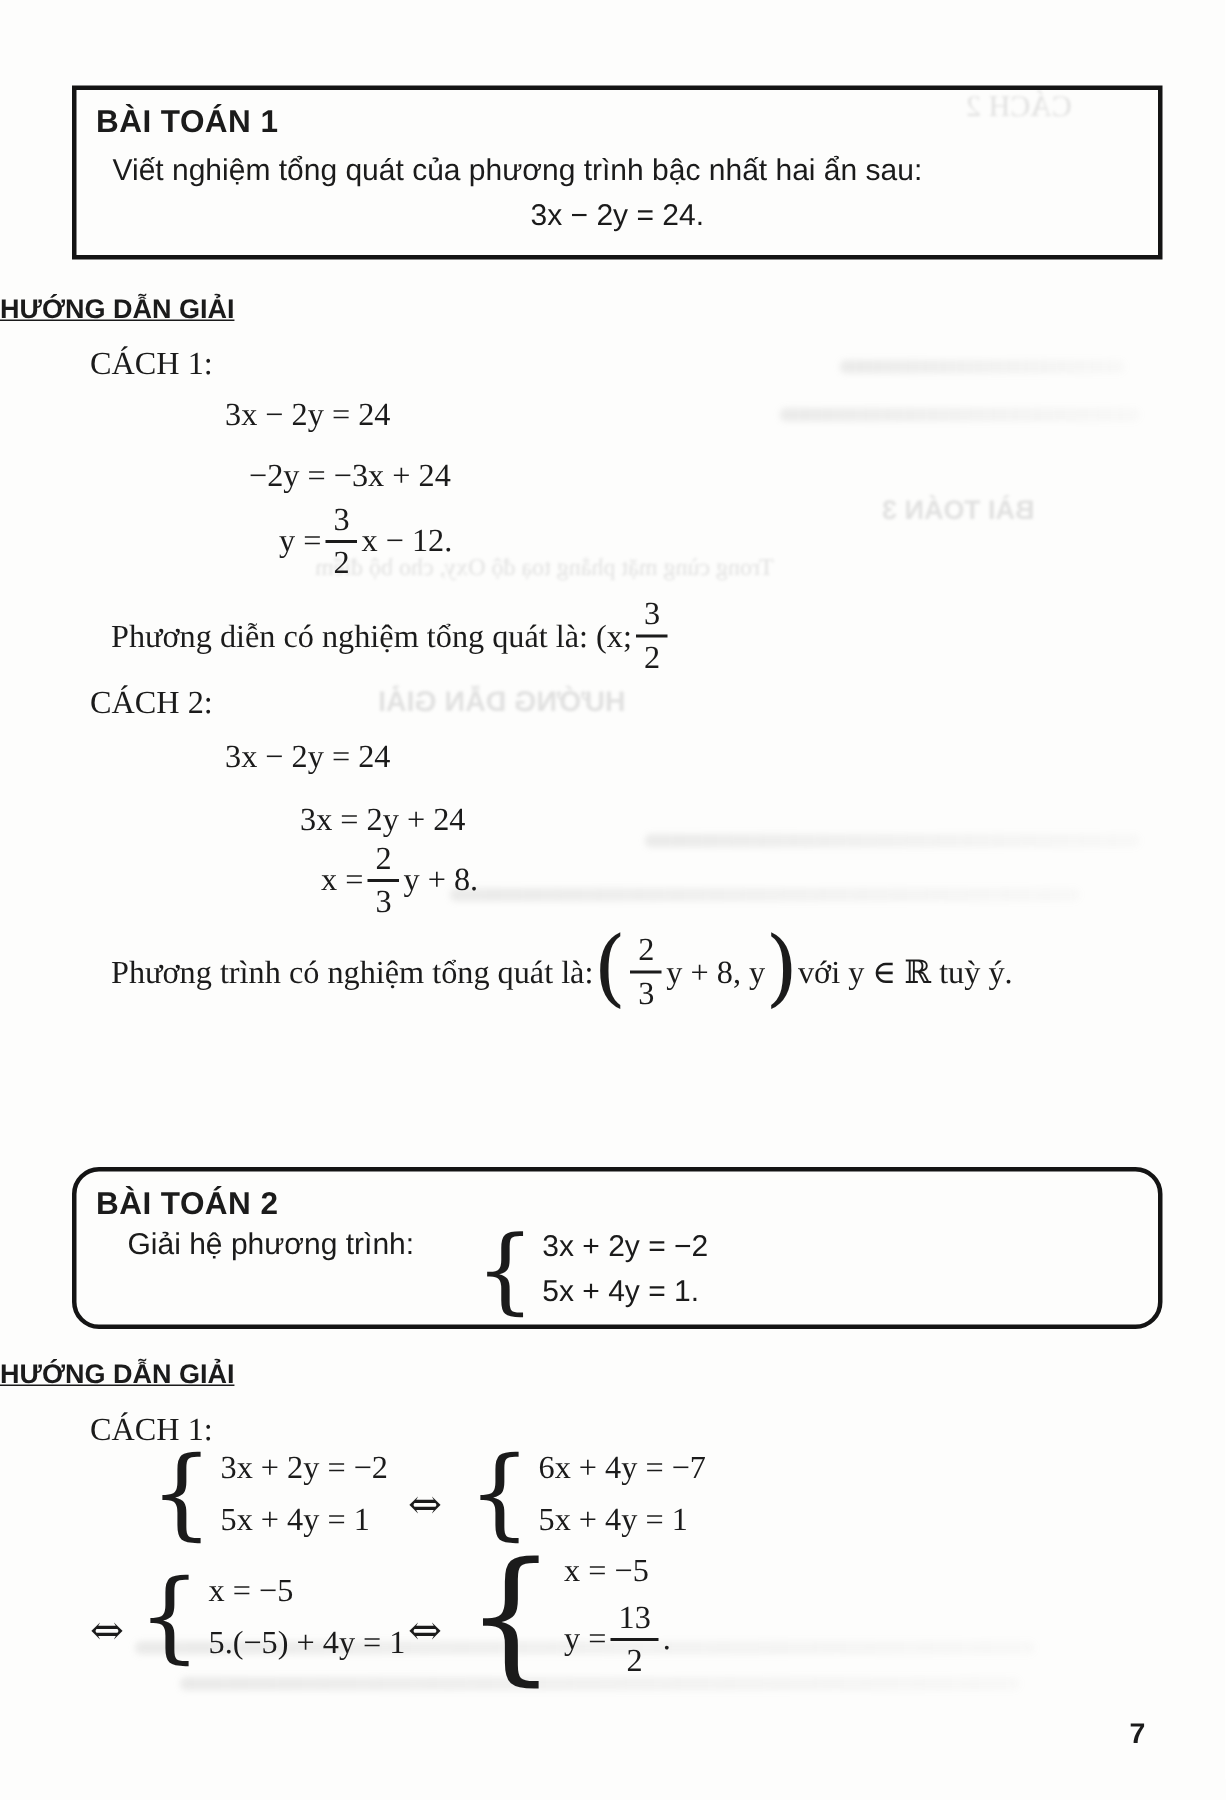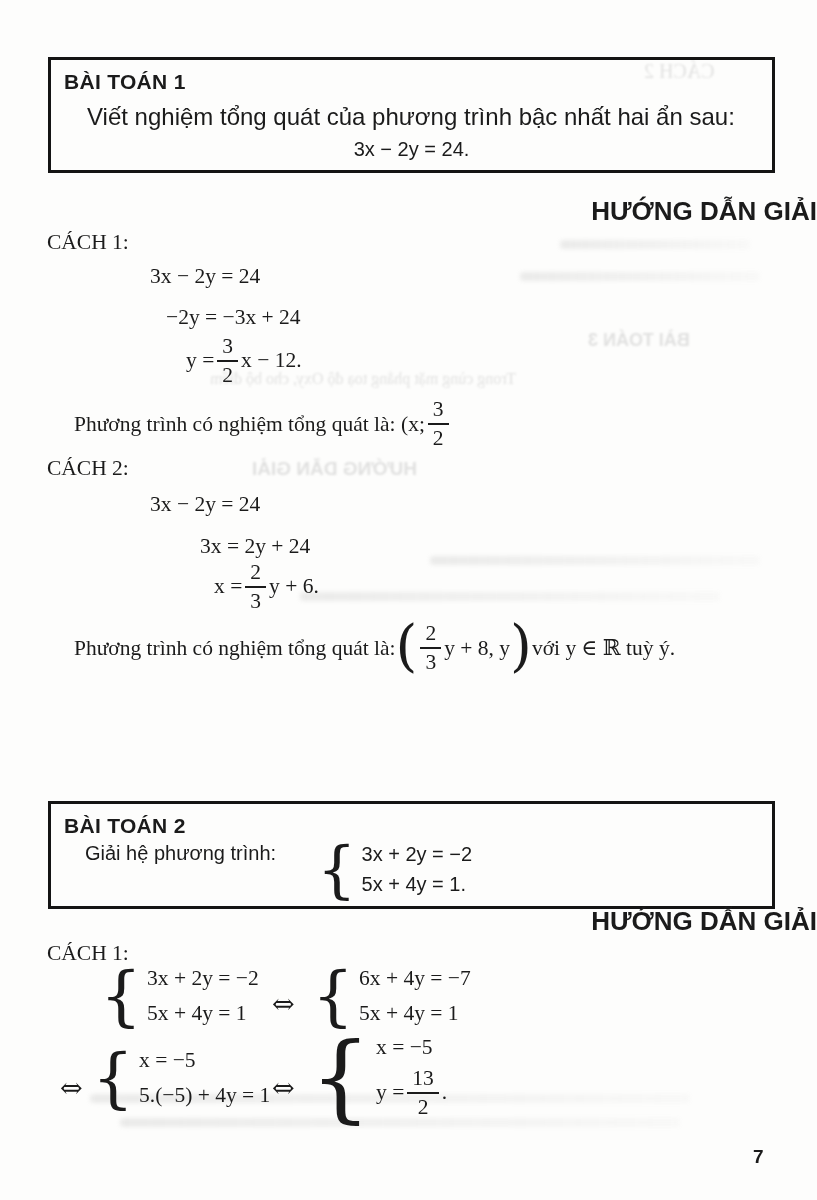--- a/index.html
+++ b/index.html
@@ -9,34 +9,34 @@
   
   .ghost{position:absolute;color:#8f8f8f;opacity:.26;filter:blur(1.2px);
          transform:scaleX(-1);white-space:nowrap;}
   .ghost.sansb{font-family:"Liberation Sans","DejaVu Sans",sans-serif;font-weight:700;}
   .streak{position:absolute;height:9px;border-radius:4px;filter:blur(2.2px);
           background:linear-gradient(90deg,rgba(140,140,140,.16),rgba(140,140,140,.04));}
 
   
   .pbox{position:absolute;left:48px;width:721px;border:3px solid #141414;background:transparent;}
   #box1{top:57px;height:110px;}
-  #box2{top:801px;height:102px;}
+  #box2{top:778px;height:102px;border-radius:18px;}
   .box-title{font-family:"Liberation Sans","DejaVu Sans",sans-serif;font-weight:700;
              font-size:21px;margin:10px 6px 0 13px;letter-spacing:.3px;}
   .sans{font-family:"Liberation Sans","DejaVu Sans",sans-serif;}
-  #box1 .box-prompt{font-size:24px;margin:9px 0 0 36px;}
+  #box1 .box-prompt{font-size:20px;margin:9px 0 0 24px;}
   #box1 .box-eq{font-size:20px;text-align:center;margin-top:7px;}
   #box2 .box-row{display:flex;align-items:flex-start;margin:4px 0 0 34px;gap:29px;}
   #box2 .box-prompt{font-size:20px;}
 
   
-  .h-heading{position:absolute;left:0;width:100%;text-align:right;
-             font-family:"Liberation Sans","DejaVu Sans",sans-serif;font-weight:700;font-size:26px;}
+  .h-heading{position:absolute;left:0;width:100%;text-align:left;
+             font-family:"Liberation Sans","DejaVu Sans",sans-serif;font-weight:700;font-size:18px;text-decoration:underline;}
   #heading1{top:196px;} #heading2{top:906px;}
-  .cach{position:absolute;left:47px;font-size:21.5px;}
+  .cach{position:absolute;left:60px;font-size:21.5px;}
   #cach1a{top:230px;} #cach2a{top:456px;} #cach1b{top:941px;}
 
   
   .eq{position:absolute;font-size:21.5px;white-space:nowrap;}
   #eq1{left:150px;top:264px;}
   #eq2{left:166px;top:305px;}
   #eq3{left:186px;top:334px;}
   #eq4{left:150px;top:492px;}
   #eq5{left:200px;top:534px;}
   #eq6{left:214px;top:560px;}
@@ -105,37 +105,37 @@
   <div class="eq eqflex" id="eq3">
     <span>y = </span>
     <span class="frac">
       <span class="num">3</span>
       <span class="den">2</span>
     </span>
     <span>x − 12.</span>
   </div>
 
   <div class="para" id="conc1">
-    <span>Phương trình có nghiệm tổng quát là: (x; </span>
+    <span>Phương diễn có nghiệm tổng quát là: (x; </span>
     <span class="frac">
       <span class="num">3</span>
       <span class="den">2</span>
     </span>
   </div>
 
   <div class="cach" id="cach2a">CÁCH 2:</div>
   <div class="eq" id="eq4">3x − 2y = 24</div>
   <div class="eq" id="eq5">3x = 2y + 24</div>
   <div class="eq eqflex" id="eq6">
     <span>x = </span>
     <span class="frac">
       <span class="num">2</span>
       <span class="den">3</span>
     </span>
-    <span>y + 6.</span>
+    <span>y + 8.</span>
   </div>
 
   <div class="para" id="conc2">
     <span>Phương trình có nghiệm tổng quát là: </span>
     <span class="bigparen">(</span>
     <span class="frac">
       <span class="num">2</span>
       <span class="den">3</span>
     </span>
     <span>y + 8, y</span>

